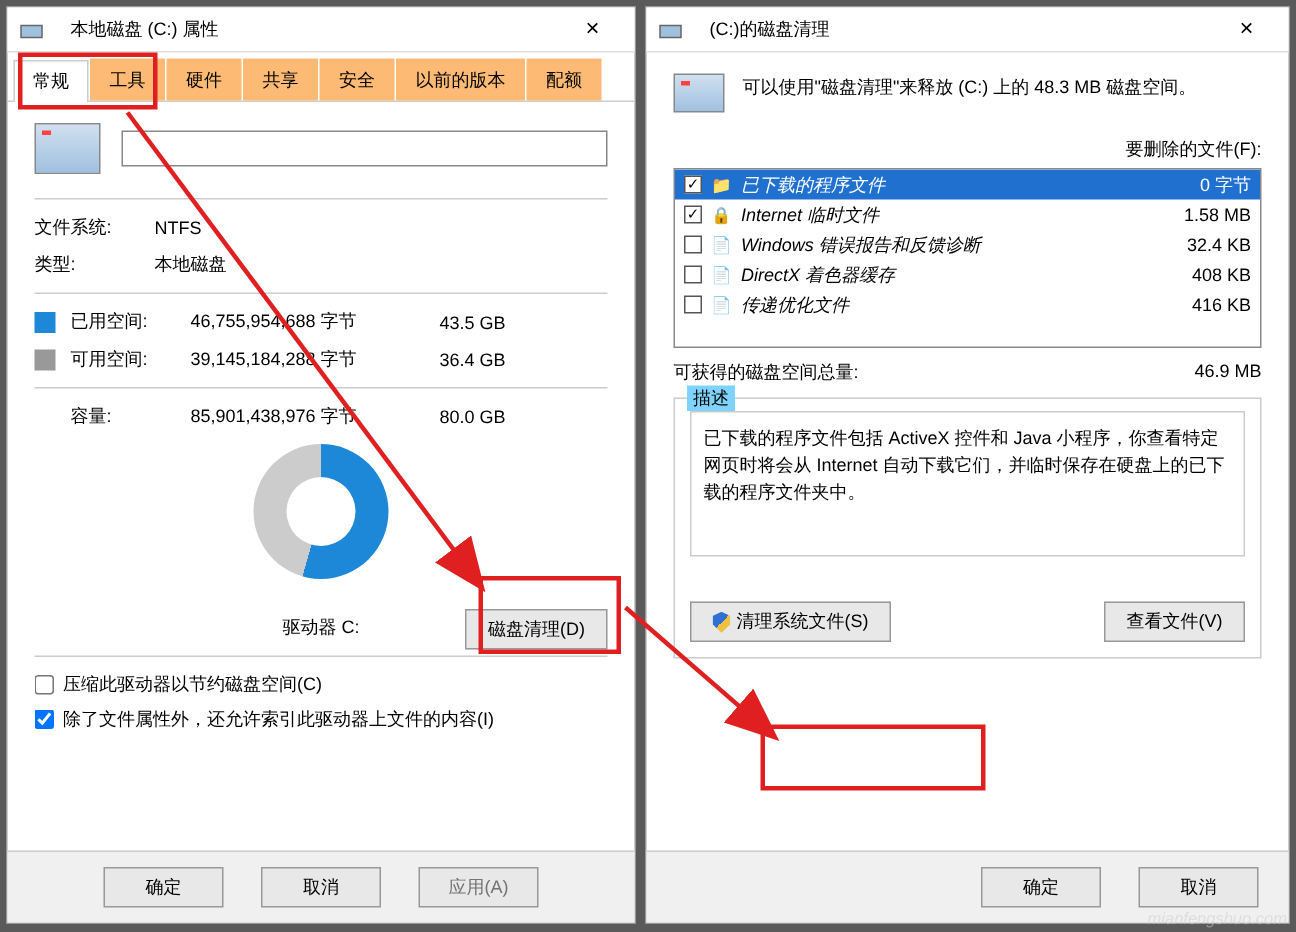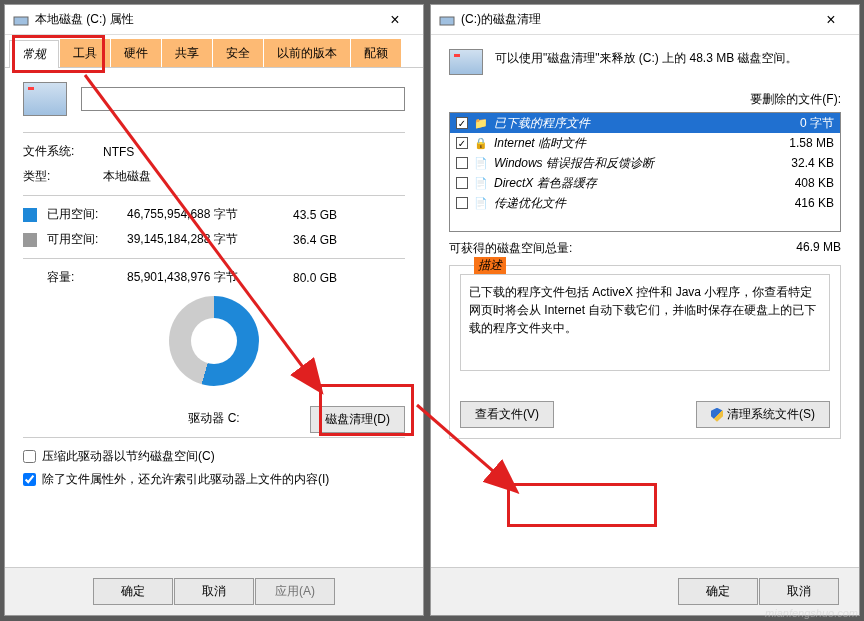--- a/index.html
+++ b/index.html
@@ -1,26 +1,26 @@
 <!DOCTYPE html>
 <html><head>
 <meta charset="utf-8">
 <style>
 * { box-sizing: border-box; margin: 0; padding: 0; font-family: "Microsoft YaHei", "Segoe UI", sans-serif; font-size: 12px; }
 body { background: #5a5a5a; width: 864px; height: 621px; position: relative; overflow: hidden; }
 
 .window { position: absolute; background: #fff; border: 1px solid #999; display: flex; flex-direction: column; }
 .titlebar { height: 30px; display: flex; align-items: center; padding: 0 8px; background: #fff; border-bottom: 1px solid #ddd; }
 .titlebar .icon { width: 16px; height: 16px; margin-right: 6px; }
-.titlebar .title { flex: 1; }
+.titlebar .title { flex: 1; margin-left: 12px; }
 .titlebar .close { width: 40px; text-align: center; font-size: 16px; cursor: pointer; }
 
 .tabs { display: flex; border-bottom: 1px solid #ccc; padding: 4px 4px 0 4px; }
 .tab { padding: 5px 12px; border: 1px solid transparent; border-bottom: none; cursor: pointer; background: #fdba74; margin-right: 1px; }
-.tab.active { background: #fff; border-color: #ccc; position: relative; top: 1px; font-style: italic; }
+.tab.active { background: #fff; border-color: #ccc; position: relative; top: 1px; }
 
 .content { flex: 1; padding: 14px 18px; overflow: hidden; }
 
 
 .drive-header { display: flex; gap: 14px; align-items: center; margin-bottom: 16px; }
 .drive-icon { width: 44px; height: 34px; background: linear-gradient(#d0e0f0, #a0c0e0); border: 1px solid #888; position: relative; }
 .drive-icon::before { content:""; position:absolute; left:4px; top:4px; width:6px; height:3px; background:#ff4040; }
 .name-input { flex: 1; height: 24px; border: 1px solid #888; }
 
 .hr { border-top: 1px solid #ccc; margin: 10px 0; }
@@ -34,31 +34,31 @@
 
 .pie-wrap { text-align: center; margin: 10px 0; position: relative; }
 .pie { width: 90px; height: 90px; border-radius: 50%; background: conic-gradient(#1e88d8 0deg 196deg, #ccc 196deg 360deg); margin: 0 auto; position: relative; }
 .pie::after { content:""; position:absolute; inset:22px; border-radius:50%; background:#fff; }
 .pie-label { margin-top: 24px; }
 .cleanup-btn-wrap { position:absolute; right: 0; bottom: -6px; }
 
 .btn { display:inline-block; border:1px solid #999; background:#e8e8e8; padding:4px 14px; cursor:pointer; min-width:80px; text-align:center; }
 .btn.disabled { color:#737373; }
 
-.bottom-bar { display:flex; justify-content:center; gap:1px; padding:10px; border-top:1px solid #ccc; background:#f0f0f0;margin-top:44px; }
+.bottom-bar { display:flex; justify-content:center; gap:25px; padding:10px; border-top:1px solid #ccc; background:#f0f0f0;margin-top:44px; }
 .bottom-bar.right { justify-content:flex-end; padding-right:20px; }
 
 .check-row { display:flex; align-items:center; gap:6px; margin:6px 0; }
 
 
 .summary { display:flex; gap:12px; align-items:flex-start; margin-bottom:16px; }
 .summary-text { flex:1; line-height:1.6; }
 
 .fieldset { border:1px solid #ccc; padding:8px 10px 10px; margin-bottom:10px; position:relative; }
-.fieldset .legend { position:absolute; top:-9px; left:24px; background:#f97316; padding:0 4px;font-style:italic; }
+.fieldset .legend { position:absolute; top:-9px; left:8px; background:#7dd3fc; padding:0 4px; }
 
 .file-list { border:1px solid #888; height:120px; overflow-y:auto; background:#fff; }
 .file-item { display:flex; align-items:center; height:20px; padding:0 6px; gap:6px; }
 .file-item.selected { background:#2070d0; color:#fff; }
 .file-item .check { width:12px; height:12px; border:1px solid #555; background:#fff; display:flex; align-items:center; justify-content:center; font-size:10px; color:#000; }
 .file-item .fi-icon { width:14px; height:14px; font-size:11px; display:flex; align-items:center; justify-content:center; }
 .file-item .fi-name { flex:1;font-style:italic; }
 .file-item .fi-size { }
 
 .total-row { display:flex; justify-content:space-between; margin:8px 0; }
@@ -203,22 +203,22 @@
         </div>
       </div>
     <div class="total-row">
       <span>可获得的磁盘空间总量:</span>
       <span>46.9 MB</span>
     </div>
     <div class="fieldset">
       <span class="legend">描述</span>
       <div class="desc-box">已下载的程序文件包括 ActiveX 控件和 Java 小程序，你查看特定网页时将会从 Internet 自动下载它们，并临时保存在硬盘上的已下载的程序文件夹中。</div>
       <div class="action-row">
+        <span class="btn"><span class="shield"></span><span>清理系统文件(S)</span></span>
         <span class="btn">查看文件(V)</span>
-        <span class="btn"><span class="shield"></span><span>清理系统文件(S)</span></span>
       </div>
     </div>
   </div>
   <div class="bottom-bar right">
     <span class="btn">确定</span>
     <span class="btn">取消</span>
   </div>
 </div>
 
 <div class="redbox" style="left:12px; top:35px; width:93px; height:38px;"></div>

